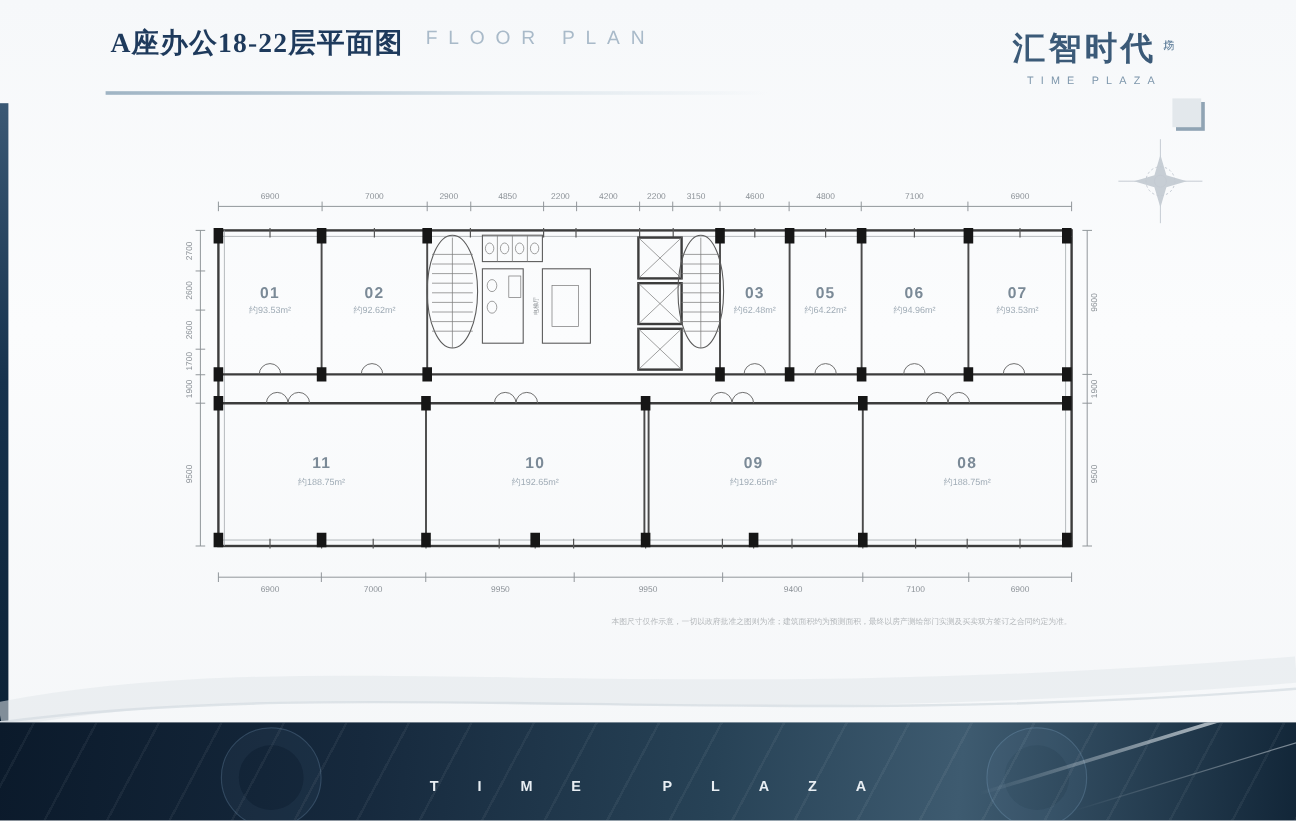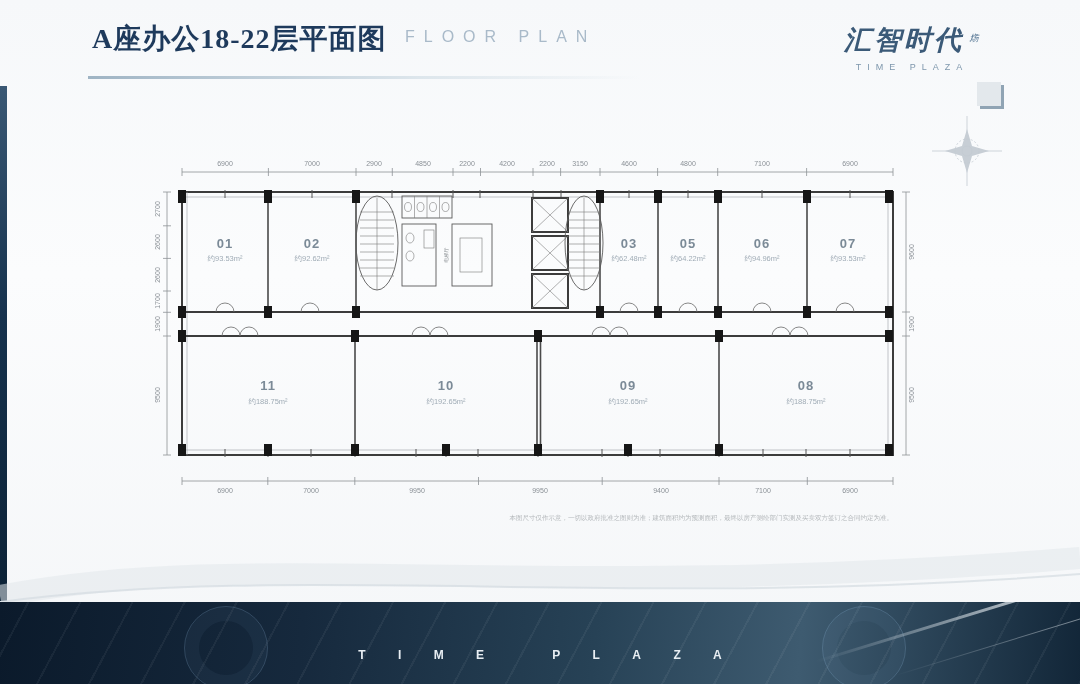--- a/index.html
+++ b/index.html
@@ -2,26 +2,26 @@
 <html><head>
 <meta charset="utf-8">
 <style>
   html,body{margin:0;padding:0;}
   body{background:#e9ebed;font-family:"Liberation Sans",sans-serif;}
   .page{position:relative;width:1080px;height:684px;background:linear-gradient(180deg,#f6f8fa 0%,#fbfcfd 40%,#f4f6f8 100%);overflow:hidden;}
   .left-bar{position:absolute;left:0;top:86px;width:7px;height:515px;
     background:linear-gradient(180deg,#3a5874 0%,#16324d 45%,#0c2236 100%);}
   
   .title-wrap{position:absolute;left:92px;top:20px;white-space:nowrap;}
-  .title{font-family:"Liberation Serif",serif;font-weight:700;font-size:28px;color:#1e3a5c;letter-spacing:1px;}
+  .title{font-family:"Liberation Serif",serif;font-weight:700;font-size:23px;color:#1e3a5c;letter-spacing:1px;}
   .subtitle{font-size:16px;color:#a9bac9;letter-spacing:9px;margin-left:14px;vertical-align:6px;}
   .title-underline{position:absolute;left:88px;top:76px;width:552px;height:3px;
     background:linear-gradient(90deg,#9fb4c4,#dde6ec 60%,rgba(255,255,255,0));}
   .brand{position:absolute;right:100px;top:22px;text-align:center;}
-  .brand-row{display:flex;align-items:flex-start;justify-content:space-between;font-style:italic;}
+  .brand-row{display:flex;align-items:flex-start;justify-content:space-between;}
   .brand-cn{font-size:27px;font-weight:600;color:#3b5a78;letter-spacing:3px;}
   .brand-suffix{writing-mode:vertical-rl;font-size:9px;color:#62809c;margin-left:3px;margin-top:3px;letter-spacing:1px;}
   .brand-en{font-size:9px;color:#7e97ac;letter-spacing:6px;margin-top:4px;}
   .deco-square{position:absolute;left:977px;top:82px;width:24px;height:24px;background:#e3e8ec;
     box-shadow:3px 3px 0 #90a4b4;}
   
   .plan-svg{position:absolute;left:130px;top:95px;}
   .wall{fill:none;stroke:#3c3c3c;stroke-width:2;}
   .wall-thin{fill:none;stroke:#4a4a4a;stroke-width:1.6;}
   .glaze{fill:none;stroke:#9aa0a5;stroke-width:.6;}

